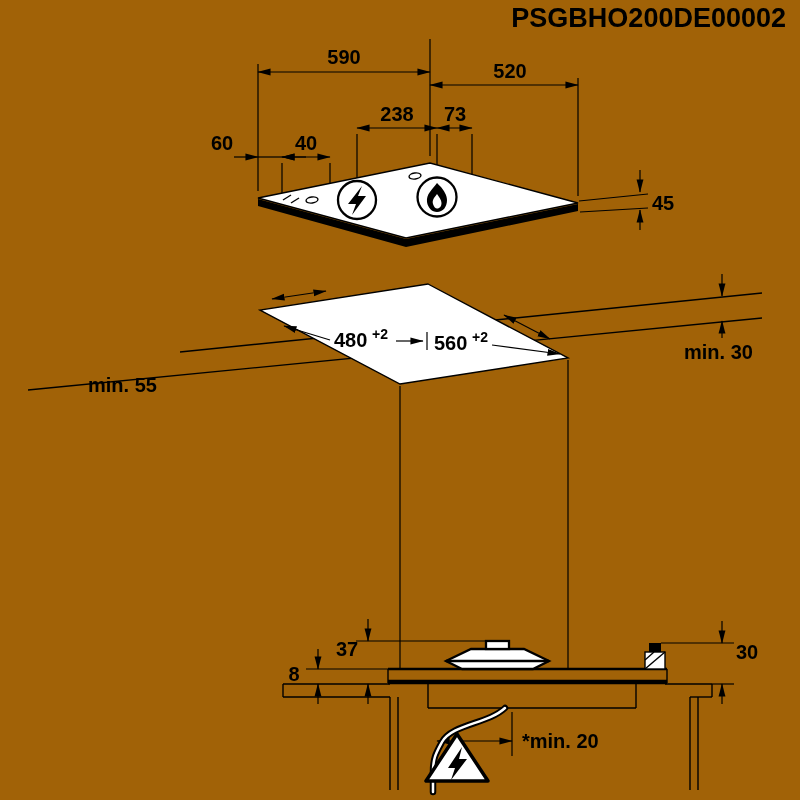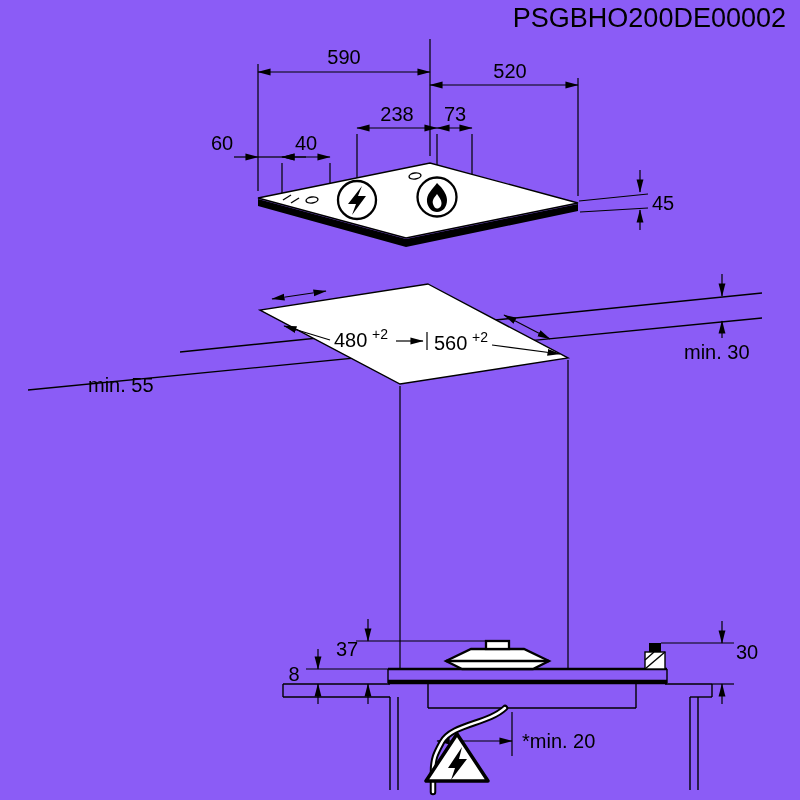--- a/index.html
+++ b/index.html
@@ -1,16 +1,16 @@
 <!DOCTYPE html>
 <html><head>
 <meta charset="utf-8">
 <style>
   html,body{margin:0;padding:0;background:#ffffff;}
-  .canvas{width:800px;height:800px;background:#8b5cf6;position:relative;overflow:hidden;}
+  .canvas{width:800px;height:800px;background:#a16207;position:relative;overflow:hidden;font-weight:bold;}
   svg{display:block;}
   text{font-family:"Liberation Sans","DejaVu Sans",sans-serif;font-size:20px;fill:#000;}
   .sup{font-size:14px;}
   .title{font-size:27px;}
   .thin{stroke:#000;stroke-width:1.4;fill:none;}
   .med{stroke:#000;stroke-width:2.3;fill:none;}
   .dim{stroke:#000;stroke-width:1.2;fill:none;}
   .fillw{fill:#ffffff;}
 </style>
 </head>

